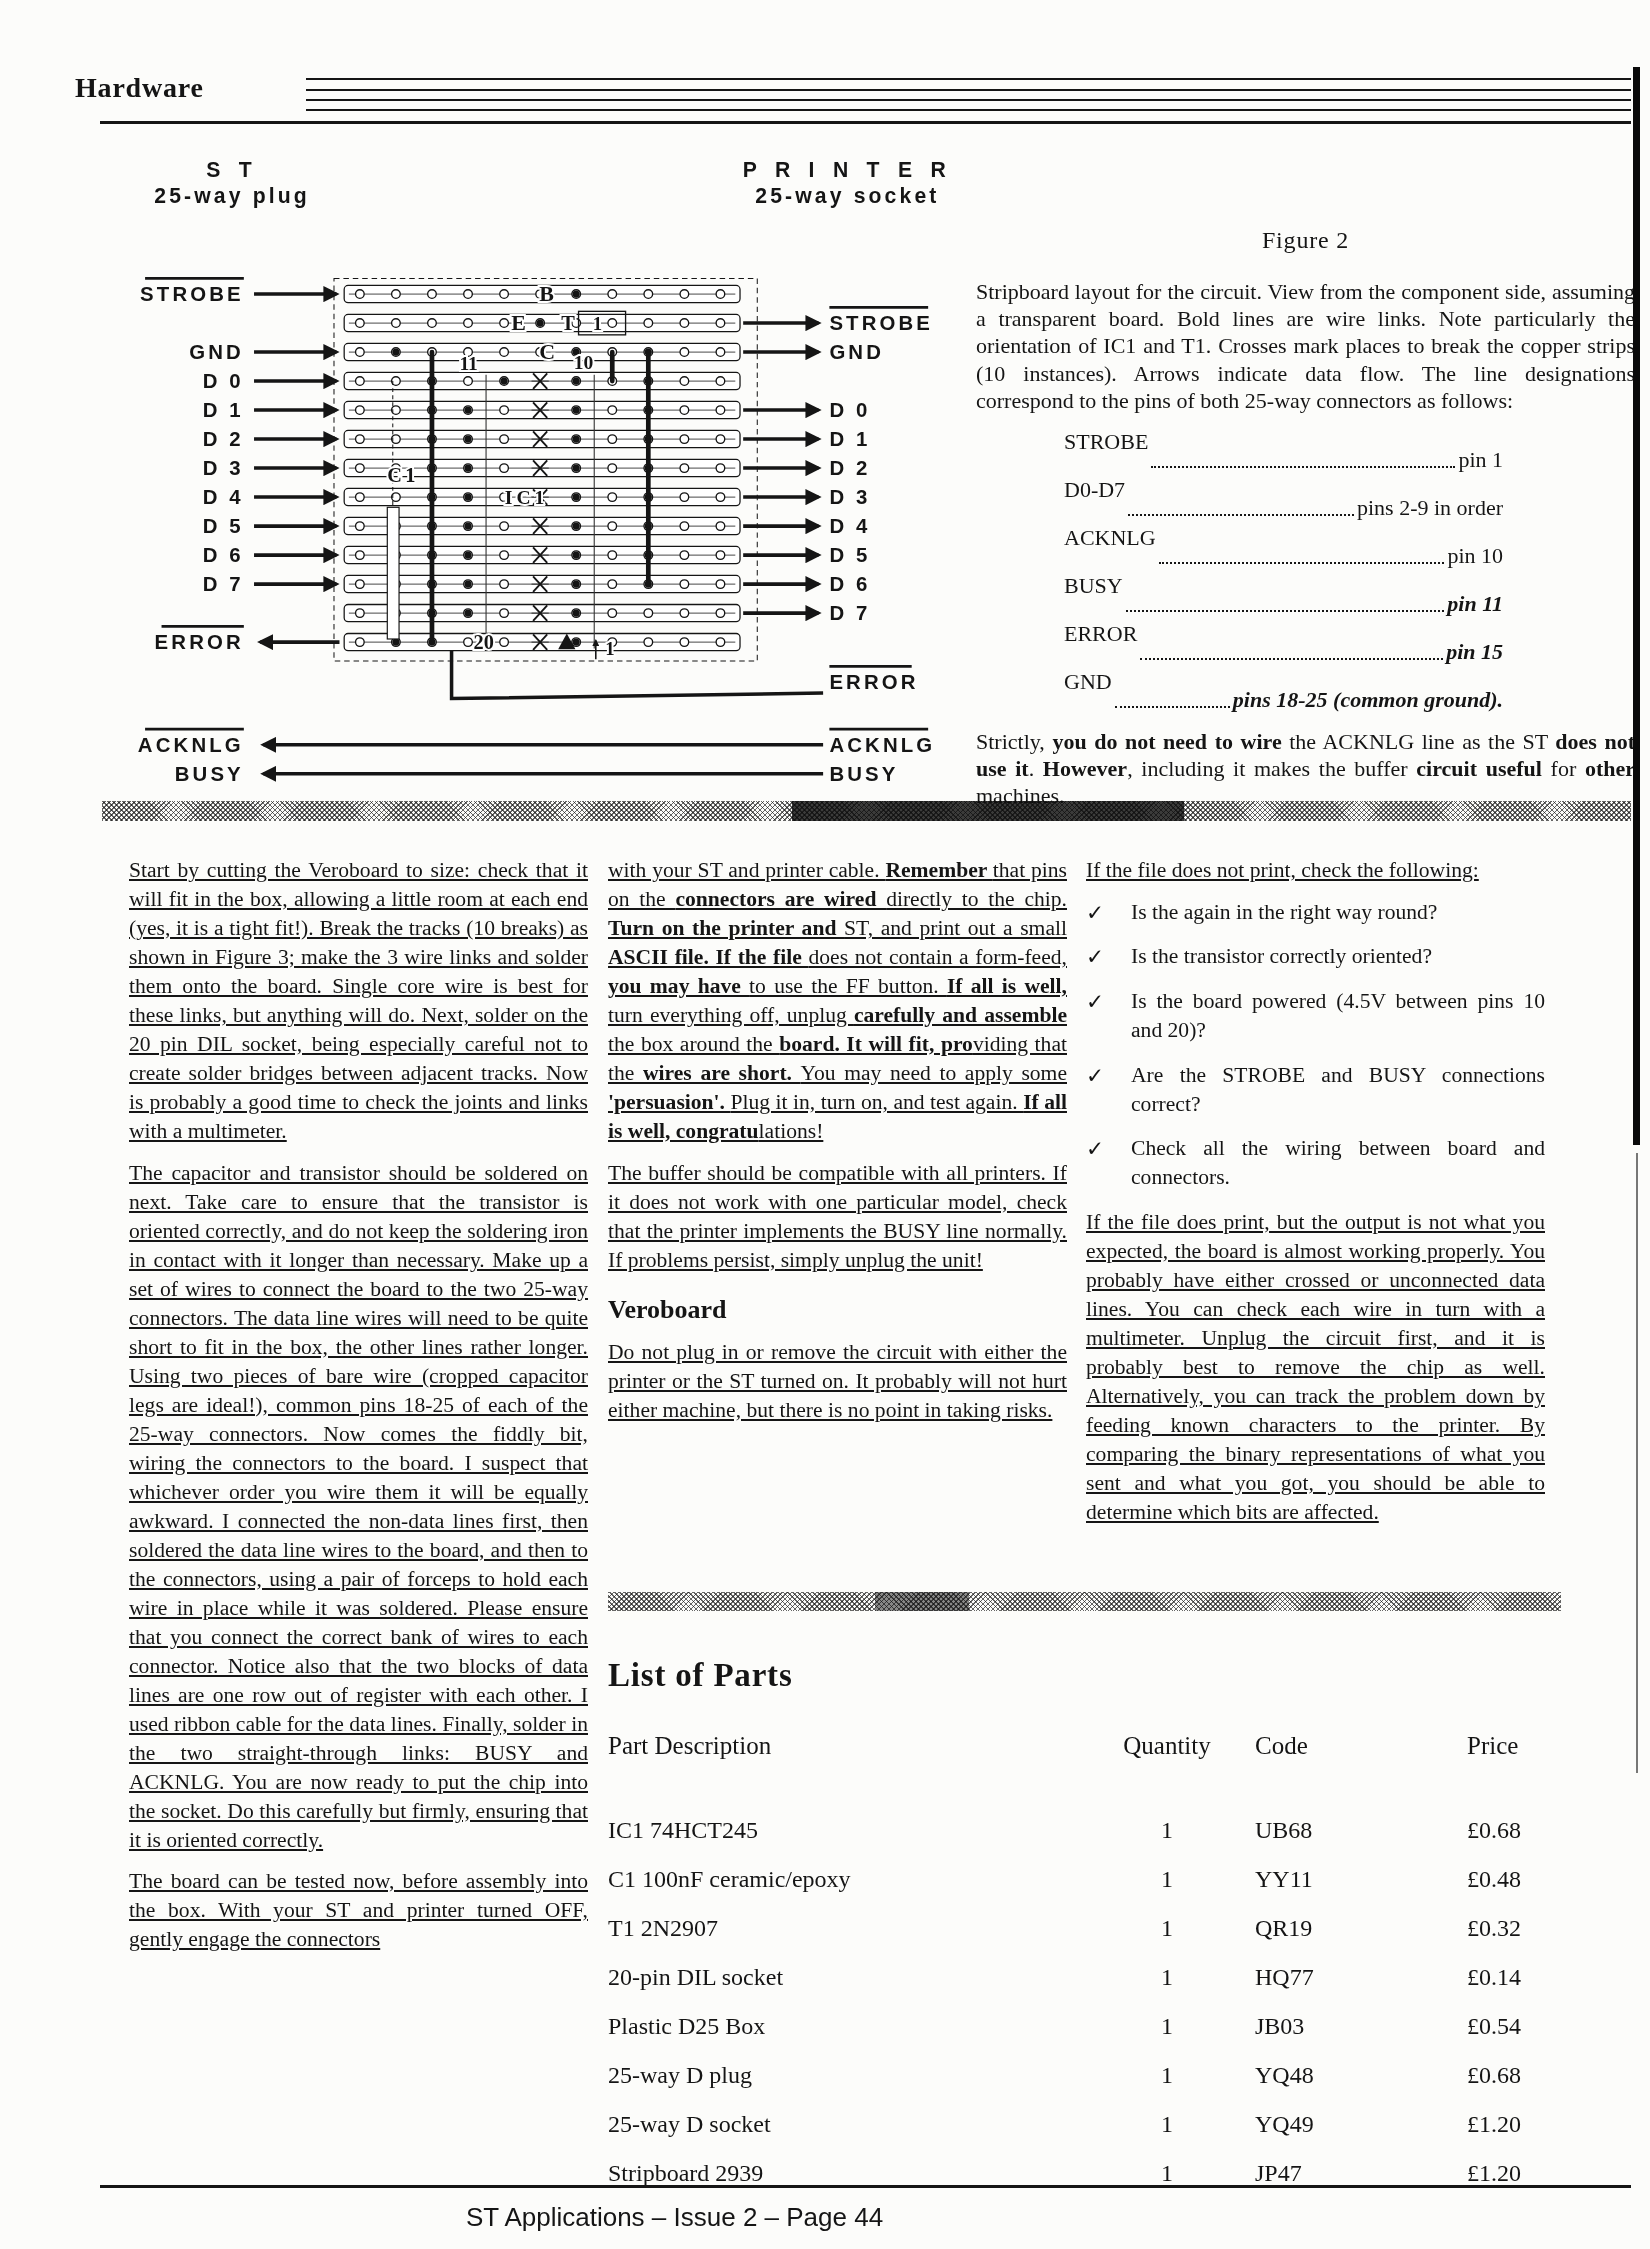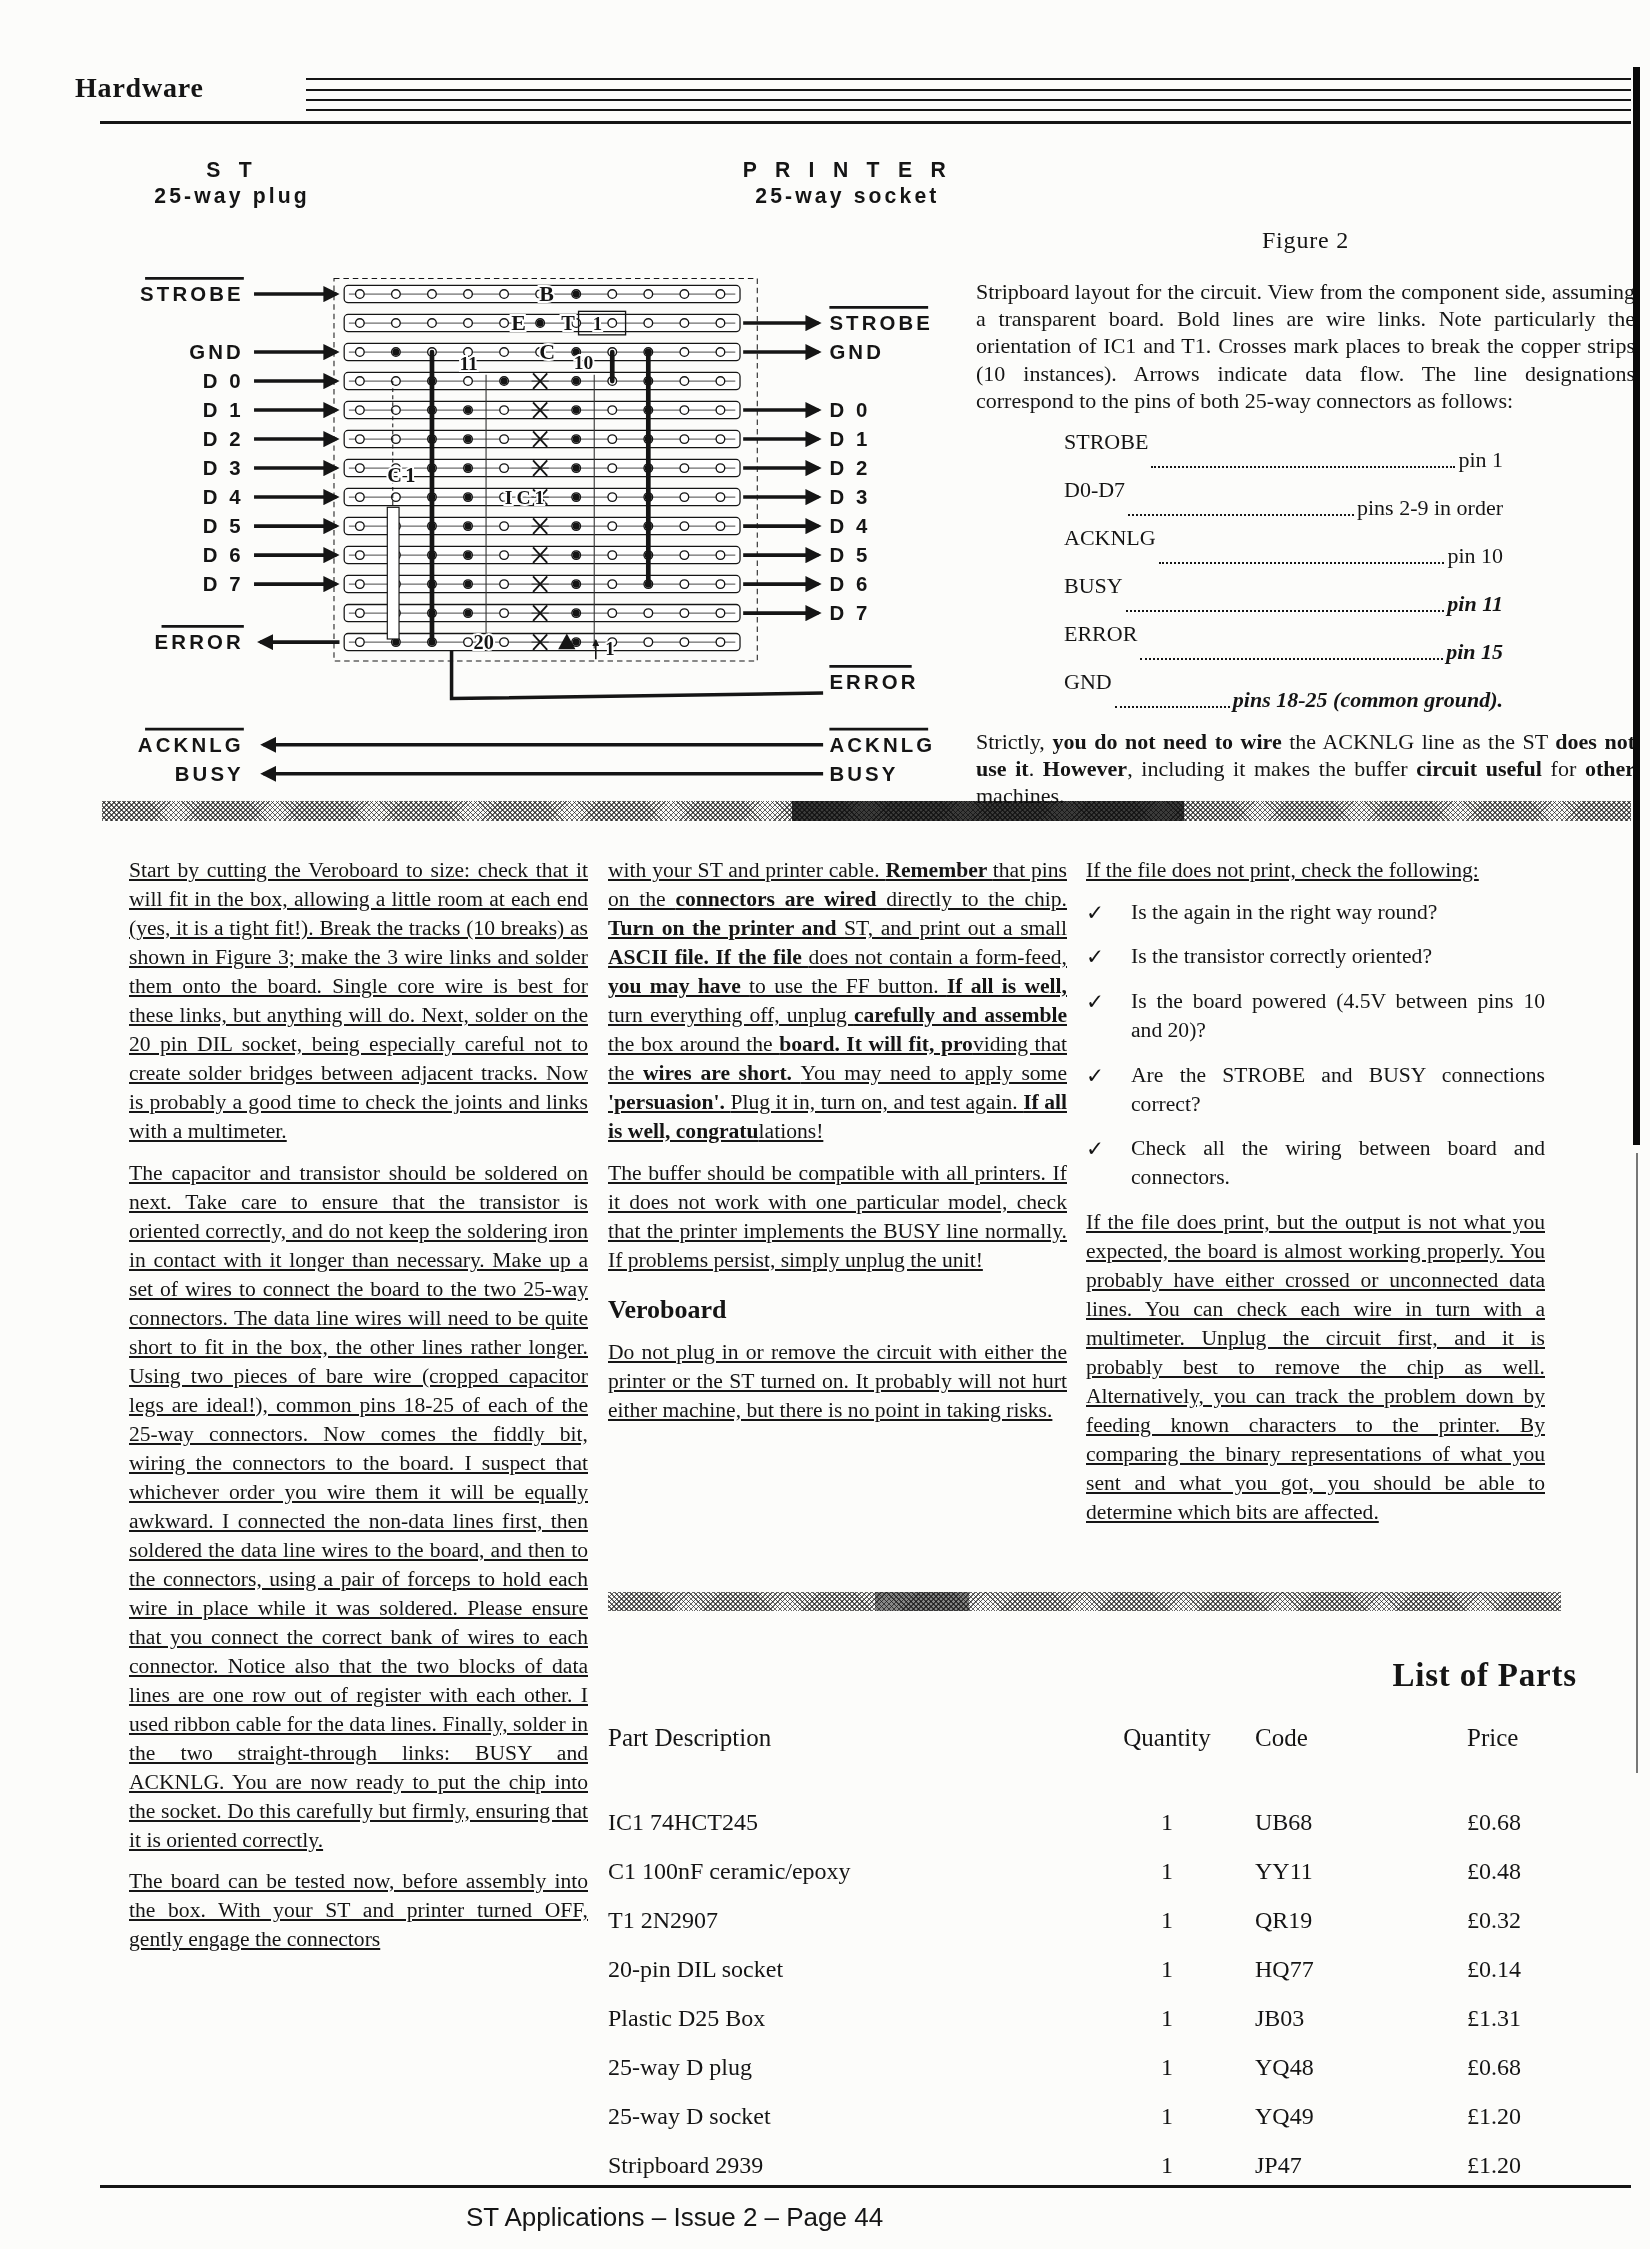--- a/index.html
+++ b/index.html
@@ -30,21 +30,21 @@
   .col{width:459px;font-size:21.6px;line-height:29px;text-align:justify;}
   .col p{margin:0 0 12.5px 0;text-decoration:underline;}
   .col .b,.b{font-weight:bold;}
   .debug-h{font-size:26px;font-weight:bold;margin:20.4px 0 14px 0;}
   .checks{margin-top:4.7px;}
   .chk{display:flex;margin:0 0 15.7px 0;}
   .chk .tick{font-family:"DejaVu Sans", sans-serif;font-weight:bold;width:45px;flex:0 0 45px;}
   .chk .txt{flex:1;text-align:justify;}
   
   .parts{left:608px;top:1635px;width:969px;}
-  .parts-title{text-align:right;font-size:33px;font-weight:bold;margin:22px 0 28px 0;letter-spacing:0.8px;}
+  .parts-title{text-align:left;font-size:33px;font-weight:bold;margin:22px 0 36px 0;letter-spacing:0.8px;}
   .ptable{display:grid;grid-template-columns:471px 176px 212px 110px;font-size:24px;}
   .ptable .hd{font-size:25px;margin-bottom:36px;}
   .ptable .cell{height:49px;line-height:31px;}
   .ptable .qty{text-align:center;}
   
   .footer-rule{left:100px;top:2185px;width:1531px;height:3.1px;}
   .footer-text{left:298px;top:2202px;width:753px;text-align:center;
      font-family:"Liberation Sans", sans-serif;font-size:26px;}
   
   .artifact{background:#0a0a0a;}
@@ -486,21 +486,21 @@
       <div class="cell qty">1</div>
       <div class="cell code">QR19</div>
       <div class="cell price">£0.32</div>
       <div class="cell desc">20-pin DIL socket</div>
       <div class="cell qty">1</div>
       <div class="cell code">HQ77</div>
       <div class="cell price">£0.14</div>
       <div class="cell desc">Plastic D25 Box</div>
       <div class="cell qty">1</div>
       <div class="cell code">JB03</div>
-      <div class="cell price">£1.31</div>
+      <div class="cell price">£0.54</div>
       <div class="cell desc">25-way D plug</div>
       <div class="cell qty">1</div>
       <div class="cell code">YQ48</div>
       <div class="cell price">£0.68</div>
       <div class="cell desc">25-way D socket</div>
       <div class="cell qty">1</div>
       <div class="cell code">YQ49</div>
       <div class="cell price">£1.20</div>
       <div class="cell desc">Stripboard 2939</div>
       <div class="cell qty">1</div>

